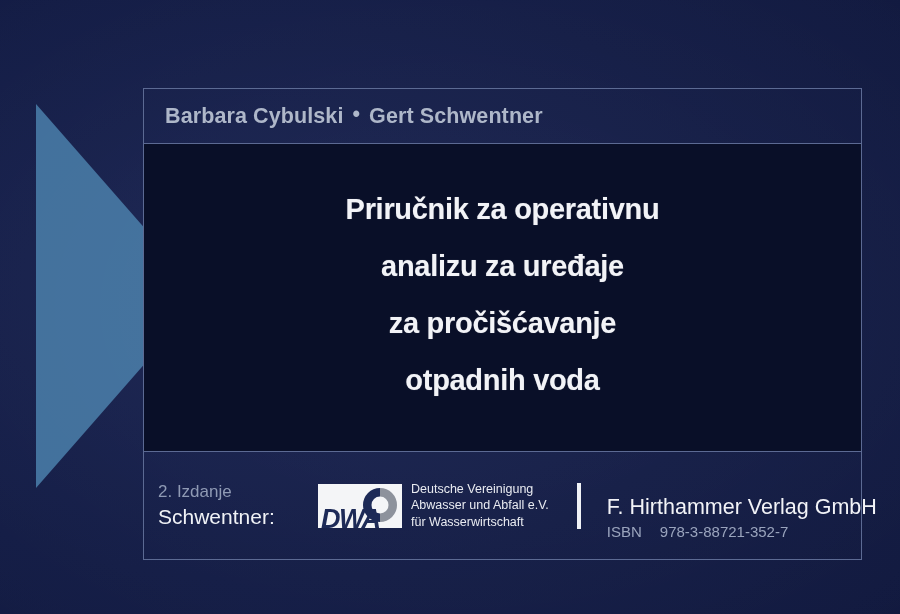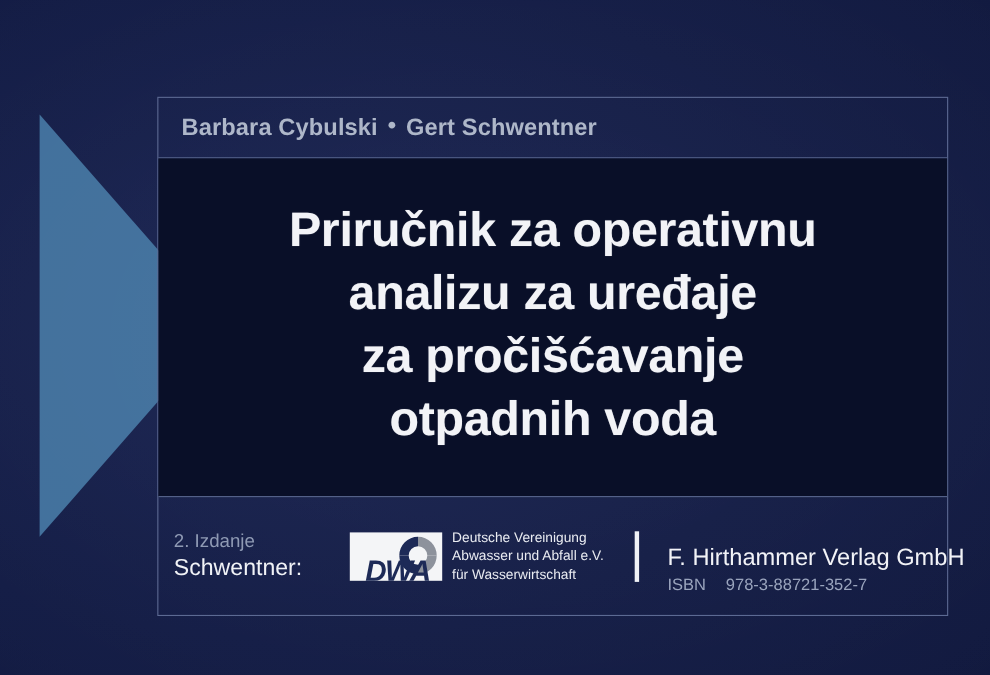--- a/index.html
+++ b/index.html
@@ -89,21 +89,21 @@
     display: flex;
     flex-direction: column;
     align-items: center;
     justify-content: center;
     overflow: hidden;
   }
   #title-block {
     text-align: center;
     color: #f2f3f7;
     font-weight: bold;
-    font-size: 44px;
+    font-size: 29px;
     line-height: 57px;
     letter-spacing: -0.3px;
     text-shadow: 0 0 1px rgba(255,255,255,0.35);
     padding-bottom: 6px;
   }
   #title-block .tline { display: block; white-space: nowrap; }
 
   
   #footer-band {
     position: relative;
@@ -144,21 +144,21 @@
   }
   #dwa-ring {
     position: absolute;
     right: 2px;
     top: 1px;
     width: 40px;
     height: 40px;
   }
   #dwa-wordmark {
     position: absolute;
-    left: 14px;
+    left: 3px;
     bottom: -7px;
     font-size: 27px;
     font-weight: bold;
     font-style: italic;
     color: #1d2a57;
     letter-spacing: -1.5px;
     font-family: "Liberation Sans", sans-serif;
   }
 
   #dwa-text {

